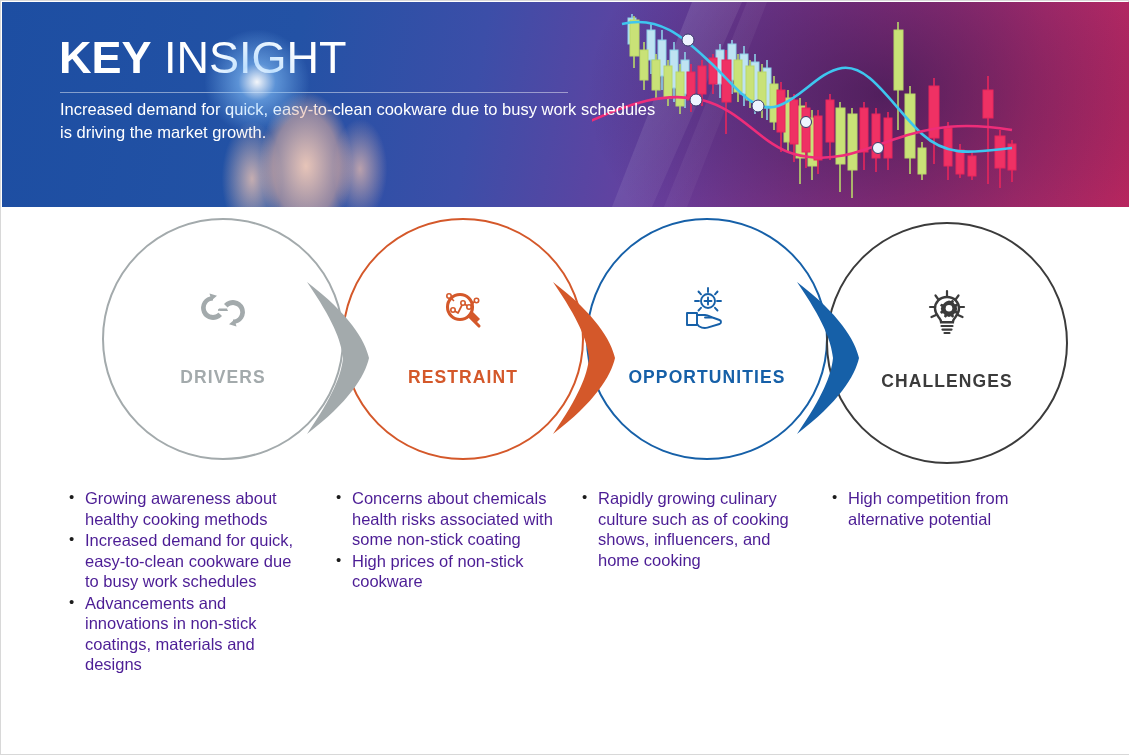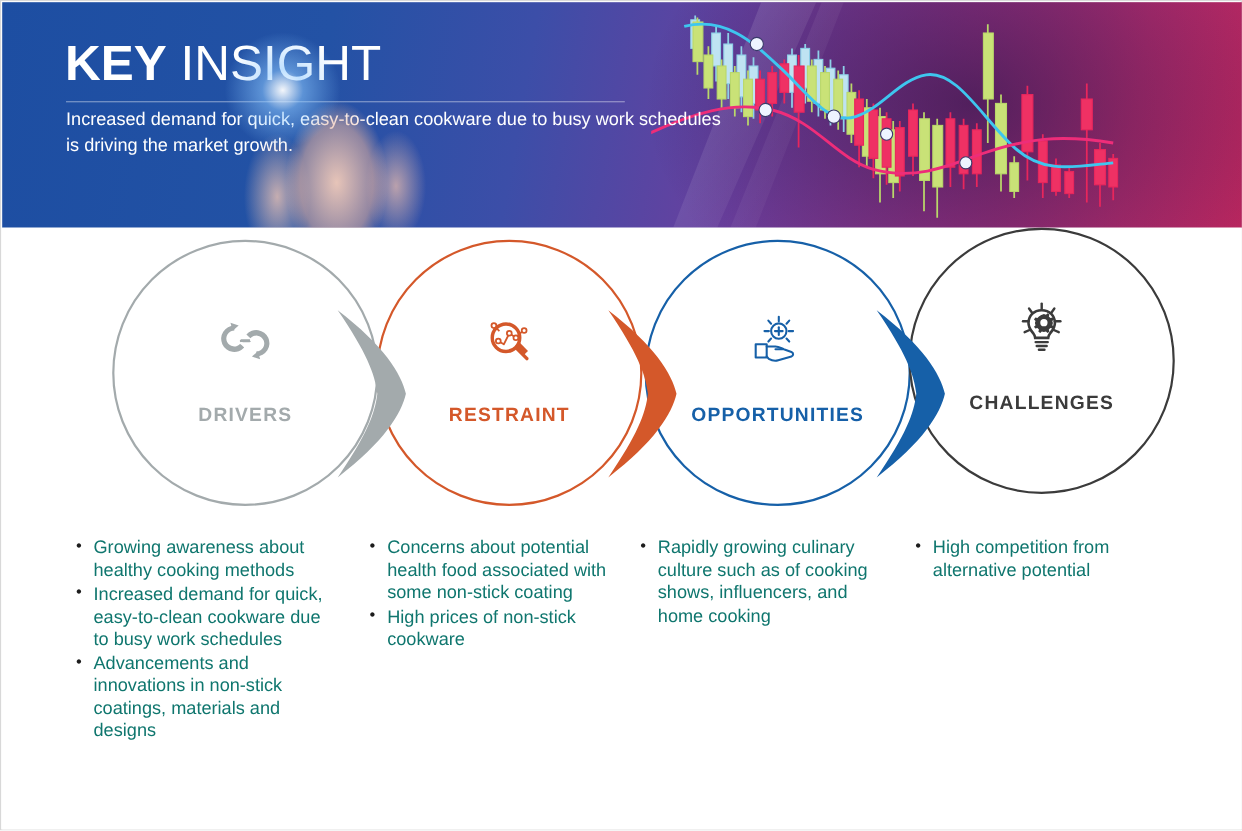--- a/index.html
+++ b/index.html
@@ -64,21 +64,21 @@
   .node .icon {
     position:absolute; left:50%; top:64px; transform:translateX(-50%);
     width:56px; height:56px;
   }
   .node .icon svg { width:100%; height:100%; display:block; }
 
   .chev { position:absolute; width:78px; height:160px; z-index:3; }
   .chev svg { width:100%; height:100%; display:block; }
 
   
-  .col { position:absolute; font-size:16.5px; line-height:20.5px; color:#0f766e; }
+  .col { position:absolute; font-size:16.5px; line-height:20.5px; color:#4c1d95; }
   .col ul { list-style:none; }
   .col li { position:relative; padding-left:18px; margin-bottom:1px; }
   .col li::before {
     content:"•"; position:absolute; left:2px; top:-1px;
     font-size:15px; color:#1c1c1c;
   }
 </style>
 </head>
 <body>
 
@@ -313,21 +313,21 @@
           <g stroke="#1660a8" stroke-width="1.9" fill="none" stroke-linejoin="round" stroke-linecap="round">
             <path d="M8 31 h10 v12 h-10 z"></path>
             <path d="M18 33 h8 c3 0 5 1.5 7.5 2.5 l7 2.5 c2 .7 2 3.4 0 4 l-12 3.6 c-3 .9 -6 .2 -8.6 -1.4 L18 42"></path>
             <path d="M26 35.5 h6.5"></path>
           </g>
         </svg>
       </div>
       <div class="label">OPPORTUNITIES</div>
     </div>
 
-    <div class="node" style="left:824px; top:0; --c:#3b3b3b;">
+    <div class="node" style="left:824px; top:15px; --c:#3b3b3b;">
       <div class="ring"></div>
       <div class="icon">
         <svg viewBox="0 0 56 56">
           <g stroke="#3b3b3b" stroke-width="2.2" fill="none" stroke-linecap="round">
             <line x1="28" y1="5" x2="28" y2="10"></line>
             <line x1="16.5" y1="9.5" x2="19.4" y2="13.5"></line>
             <line x1="39.5" y1="9.5" x2="36.6" y2="13.5"></line>
             <line x1="11" y1="21" x2="16" y2="21"></line>
             <line x1="45" y1="21" x2="40" y2="21"></line>
             <line x1="12.5" y1="31" x2="17" y2="29"></line>
@@ -351,21 +351,21 @@
     <div class="col" style="left:65px; top:281px; width:240px;">
       <ul>
         <li>Growing awareness about healthy cooking methods</li>
         <li>Increased demand for quick, easy-to-clean cookware due to busy work schedules</li>
         <li>Advancements and innovations in non-stick coatings, materials and designs</li>
       </ul>
     </div>
 
     <div class="col" style="left:332px; top:281px; width:222px;">
       <ul>
-        <li>Concerns about potential health food associated with some non-stick coating</li>
+        <li>Concerns about chemicals health risks associated with some non-stick coating</li>
         <li>High prices of non-stick cookware</li>
       </ul>
     </div>
 
     <div class="col" style="left:578px; top:281px; width:222px;">
       <ul>
         <li>Rapidly growing culinary culture such as of cooking shows, influencers, and home cooking</li>
       </ul>
     </div>
 

